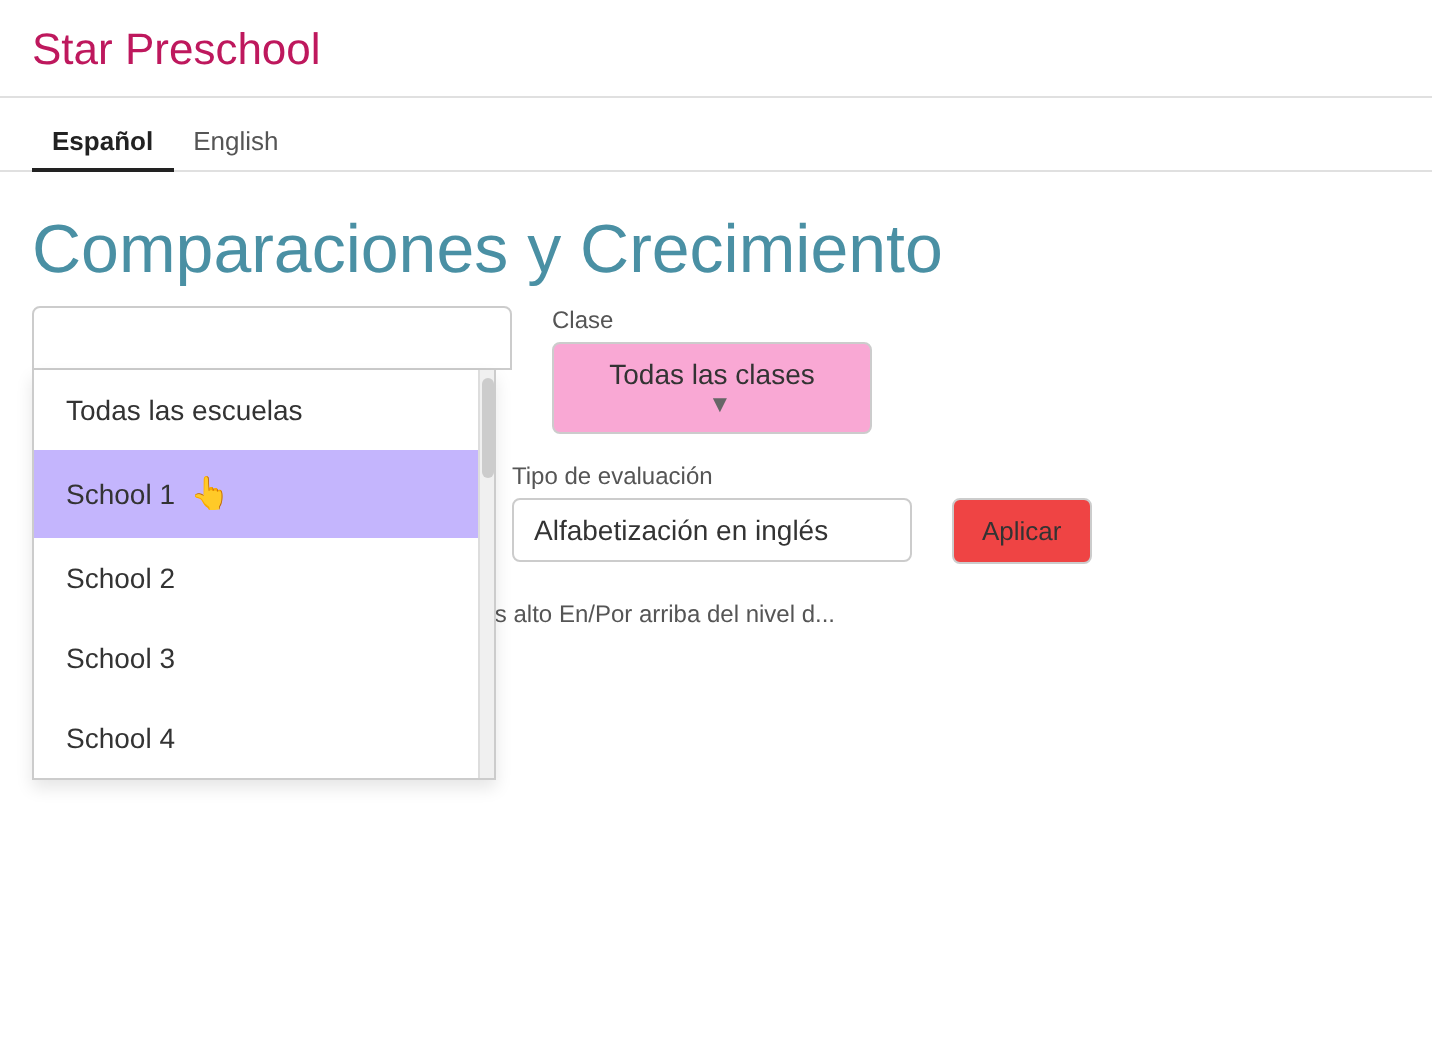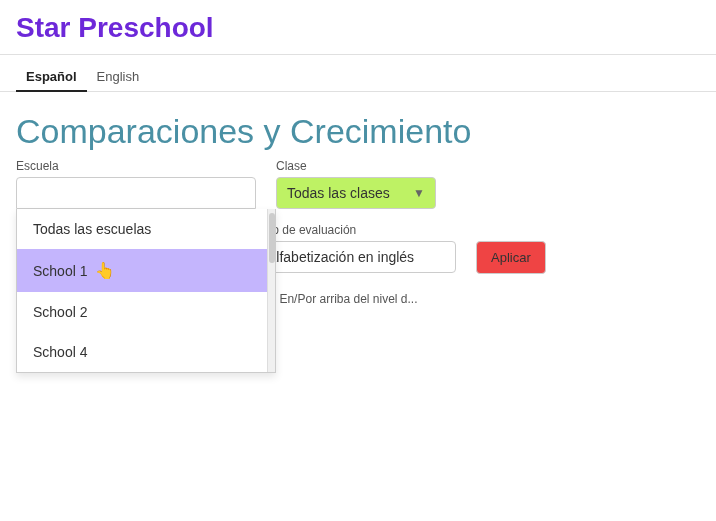--- a/index.html
+++ b/index.html
@@ -11,23 +11,23 @@
       min-height: 521px;
       overflow: hidden;
     }
 
     
     #header {
       padding: 12px 16px 10px 16px;
       border-bottom: 1px solid #e0e0e0;
     }
     #app-title {
-      font-size: 28px;
-      font-weight: bold;
-      color: #6d28d9;
+      font-size: 22px;
+      font-weight: normal;
+      color: #be185d;
     }
 
     
     #lang-tabs {
       display: flex;
       padding: 8px 16px 0 16px;
       border-bottom: 1px solid #e0e0e0;
       gap: 0;
     }
     .lang-tab {
@@ -79,29 +79,29 @@
 
     .filter-label {
       font-size: 12px;
       color: #555;
     }
 
     
     .dropdown-trigger {
       display: flex;
       align-items: center;
-      justify-content: space-between;
       border: 1px solid #ccc;
       border-radius: 4px;
       padding: 7px 10px;
       font-size: 14px;
       cursor: pointer;
-      background: #bef264;
+      background: #f9a8d4;
       color: #333;
       min-width: 160px;
+      flex-direction: column;
     }
     .dropdown-trigger .arrow {
       margin-left: 8px;
       color: #666;
       font-size: 12px;
     }
 
     
     .escuela-container {
       position: relative;
@@ -116,21 +116,21 @@
       font-size: 14px;
       background: #fff;
       min-width: 240px;
       color: #333;
     }
 
     .dropdown-list {
       position: absolute;
       top: 100%;
       left: 0;
-      width: 260px;
+      width: 232px;
       border: 1px solid #ccc;
       border-top: none;
       background: #fff;
       z-index: 100;
       box-shadow: 0 4px 8px rgba(0,0,0,0.1);
     }
 
     .dropdown-scrollbar-container {
       display: flex;
       max-height: 220px;
@@ -263,33 +263,33 @@
   <div class="lang-tab">English</div>
 </div>
 
 <div id="main">
 
   <div id="page-heading">Comparaciones y Crecimiento</div>
 
   <div class="filters-row">
 
     <div class="filter-group escuela-container">
-      <div class="filter-label">Escuela</div>
       <div class="escuela-input-box">
         <span>&nbsp;</span>
       </div>
       <div class="dropdown-list">
         <div class="dropdown-scrollbar-container">
           <div class="dropdown-items">
             <div class="dropdown-item">Todas las escuelas</div>
             <div class="dropdown-item hovered">
               <span>School 1</span>
               <span class="cursor-hand">👆</span>
             </div>
             <div class="dropdown-item">School 2</div>
+            <div class="dropdown-item">School 3</div>
             <div class="dropdown-item">School 4</div>
           </div>
           <div class="scrollbar-track">
             <div class="scrollbar-thumb"></div>
           </div>
         </div>
       </div>
     </div>
 
     <div class="filter-group">

